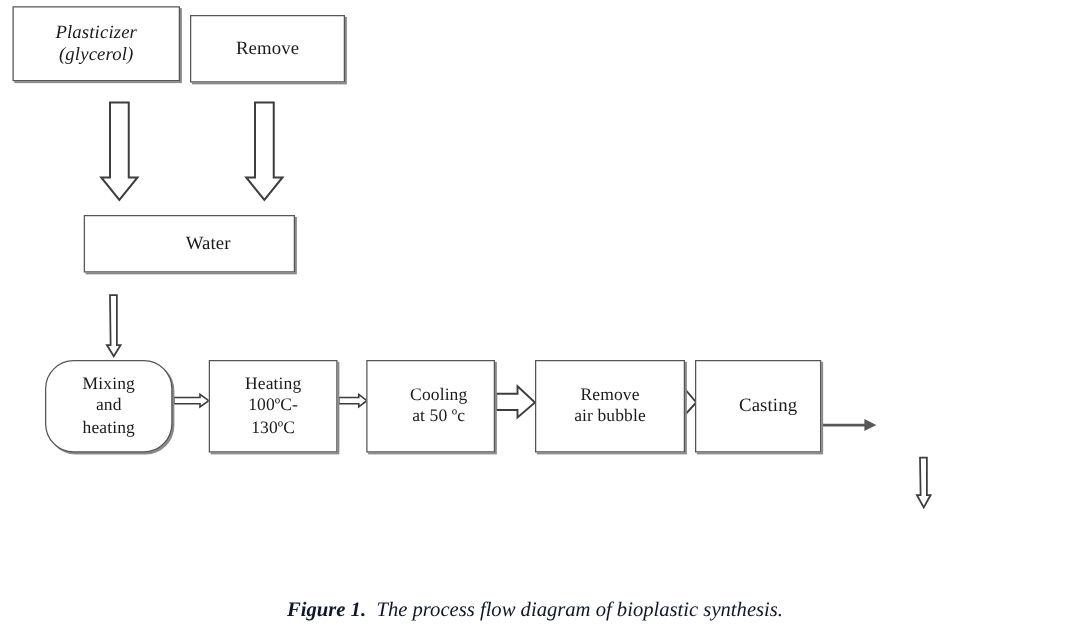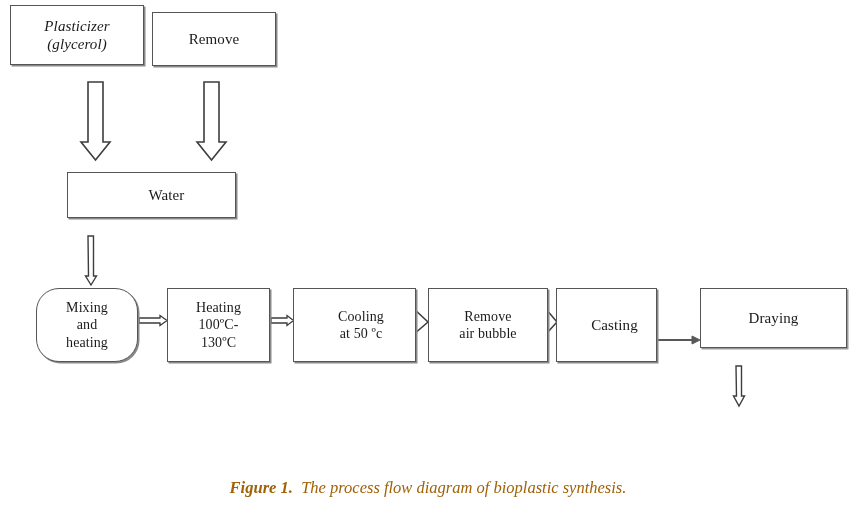--- a/index.html
+++ b/index.html
@@ -58,21 +58,21 @@
 
   
   #caption {
     position: absolute;
     left: 0;
     top: 478px;
     width: 856px;
     text-align: center;
     font-style: italic;
     font-size: 16.5px;
-    color: #a16207;
+    color: #0f172a;
   }
   #caption .cap-label {
     font-weight: bold;
     font-style: italic;
   }
 </style>
 </head>
 <body>
 
 <div id="canvas">
@@ -125,29 +125,28 @@
   <div class="node" style="left:67px;  top:172px; width:169px; height:46px;padding-left:34px;">Water</div>
 
   <div class="node small" style="left:36px;  top:288px; width:102px; height:74px;border-radius:23px;">Mixing
 and
 heating</div>
 
   <div class="node small" style="left:167px; top:288px; width:103px; height:74px;">Heating
 100ºC-
 130ºC</div>
 
-  <div class="node small" style="left:293px; top:288px; width:123px; height:74px;padding-left:17px;">Cooling
+  <div class="node small" style="left:293px; top:288px; width:103px; height:74px;padding-left:17px;">Cooling
 at 50 ºc</div>
 
   <div class="node small" style="left:428px; top:288px; width:120px; height:74px;">Remove
 air bubble</div>
 
   <div class="node" style="left:556px; top:288px; width:101px; height:74px;padding-left:20px;">Casting</div>
 
-  <div class="node plain" style="left:700px; top:288px; width:147px; height:60px;">Draying</div>
 
 
   <div id="caption">
     <span class="cap-label">Figure 1.</span>
     <span>&nbsp;</span><span>The process flow diagram of bioplastic synthesis.</span>
   </div>
 
 </div>
 
 </body></html>

